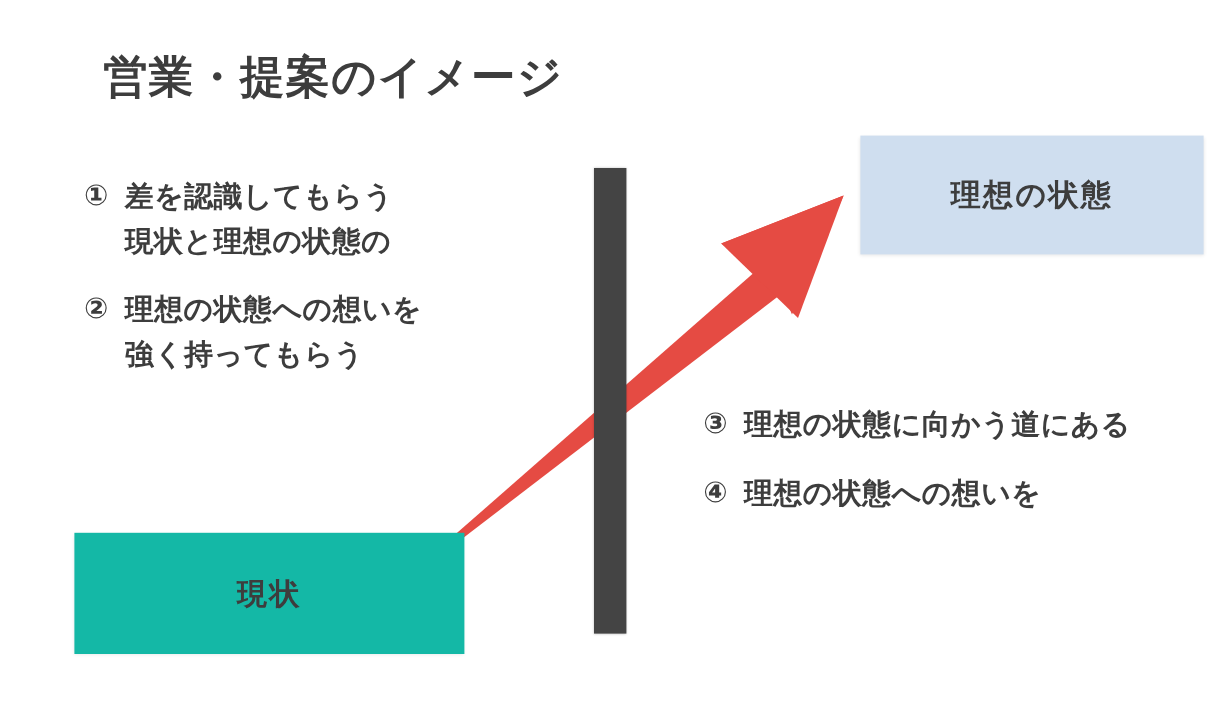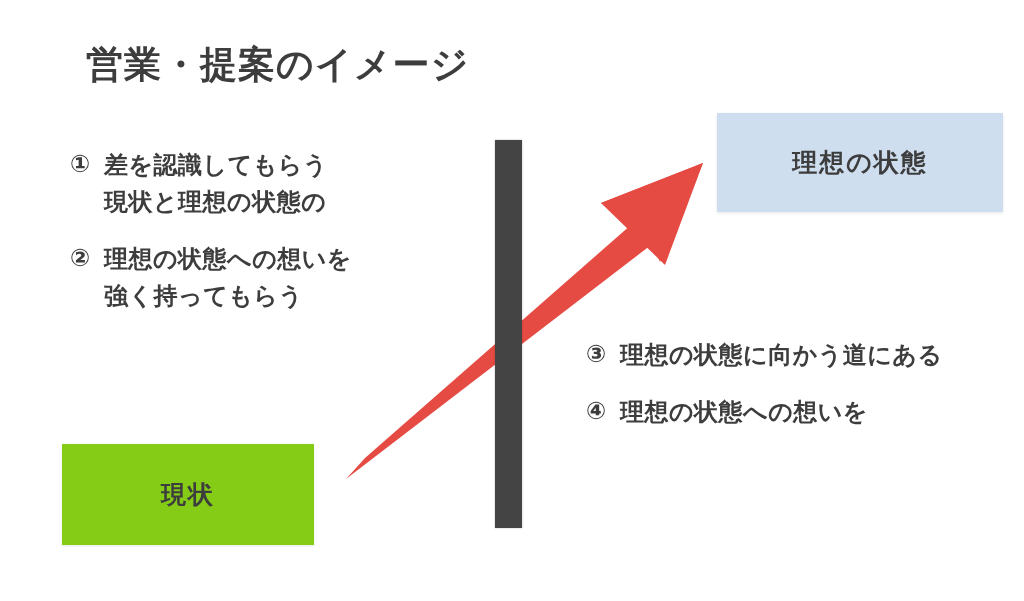--- a/index.html
+++ b/index.html
@@ -68,23 +68,23 @@
   .box-ideal {
     left: 697px;
     top: 113px;
     width: 286px;
     height: 99px;
     background: #cfdeef;
   }
   .box-current {
     left: 42px;
     top: 444px;
-    width: 252px;
+    width: 325px;
     height: 101px;
-    background: #84cc16;
+    background: #14b8a6;
   }
 
   
   .list {
     position: absolute;
   }
   .list-left  { left: 50px;  top: 146px; width: 430px; }
   .list-right { left: 566px; top: 336px; width: 452px; }
 
   .item {

